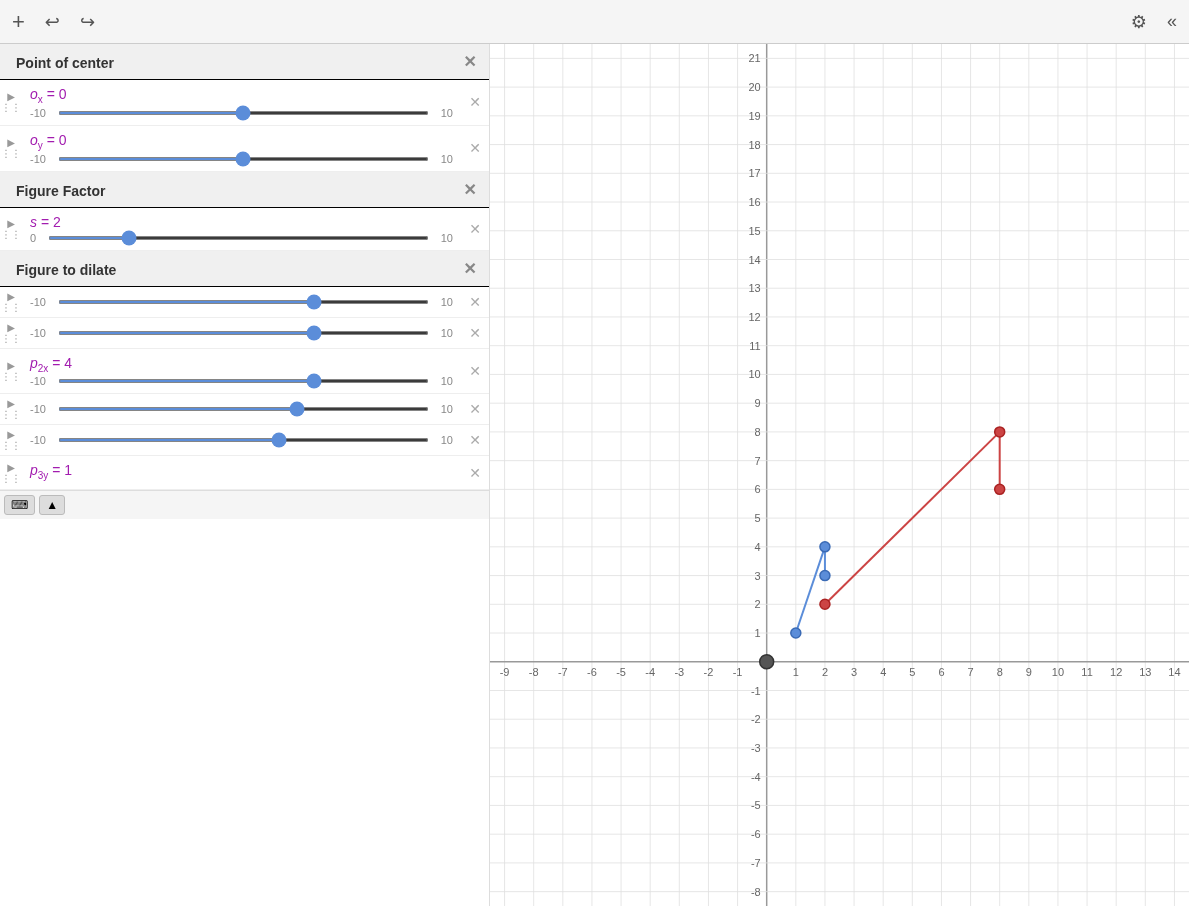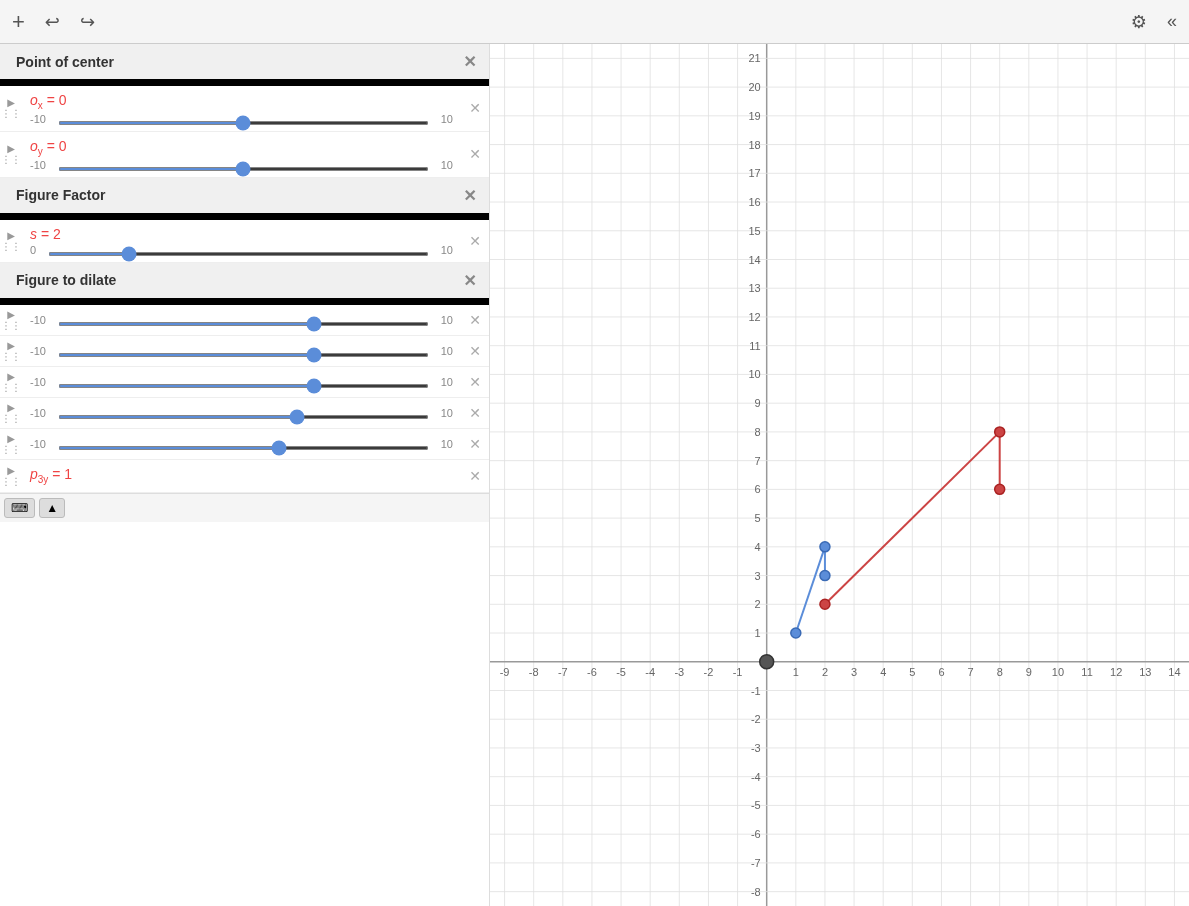--- a/index.html
+++ b/index.html
@@ -16,33 +16,33 @@
 
     #main { display: flex; flex: 1; overflow: hidden; }
 
     
     #left-panel {
       width: 490px; min-width: 490px; background: #fff; border-right: 1px solid #ddd;
       overflow-y: auto; overflow-x: hidden; position: relative;
     }
 
     .section-header {
-      display: flex; align-items: center; justify-content: space-between;
-      padding: 8px 12px 8px 16px; background: #f0f0f0; border-bottom: 7px solid #000000;
+      display: flex; align-items: flex-end; justify-content: space-between;
+      padding: 8px 12px 8px 16px; background: #f0f0f0; border-bottom: 1px solid #000000;
       font-size: 14px; font-weight: bold; color: #333;
     }
     .section-header .close-x { cursor: pointer; color: #888; font-size: 16px; }
 
     .expr-row {
       display: flex; align-items: center; border-bottom: 1px solid #eee; padding: 2px 0;
       position: relative;
     }
     .expr-row .row-content { flex: 1; padding: 4px 8px; }
-    .expr-row .expr-text { font-size: 14px; color: #ef4444; margin-bottom: 2px; }
-    .expr-row .slider-container { display: flex; align-items: flex-end; gap: 12px; font-size: 11px; color: #888; }
+    .expr-row .expr-text { font-size: 14px; color: #a21caf; margin-bottom: 2px; }
+    .expr-row .slider-container { display: flex; align-items: center; gap: 12px; font-size: 11px; color: #888; }
     .expr-row .slider-container input[type=range] { flex: 1; cursor: pointer; accent-color: #5b8dd9; height: 4px; }
     .expr-row .close-x-row { width: 28px; display: flex; align-items: center; justify-content: center; cursor: pointer; color: #aaa; font-size: 14px; }
 
     .row-side { width: 22px; min-width: 22px; display: flex; flex-direction: column; align-items: center; justify-content: center; color: #999; font-size: 10px; cursor: pointer; padding: 2px; }
 
     
     #graph-area { flex: 1; background: #fff; position: relative; overflow: hidden; }
     #graph-canvas { width: 100%; height: 100%; }
 
     
@@ -171,20 +171,23 @@
       </div>
       <div class="close-x-row">✕</div>
     </div>
 
     <div class="expr-row">
       <div class="row-side">
         <span>▶</span>
         <span>⋮⋮</span>
       </div>
       <div class="row-content">
+        <div class="expr-text">
+          <span class="math">p</span><span class="sub">2x</span><span> = 4</span>
+        </div>
         <div class="slider-container">
           <span>-10</span>
           <input type="range" min="-10" max="10" value="4" style="">
           <span>10</span>
         </div>
       </div>
       <div class="close-x-row">✕</div>
     </div>
 
     <div class="expr-row">

